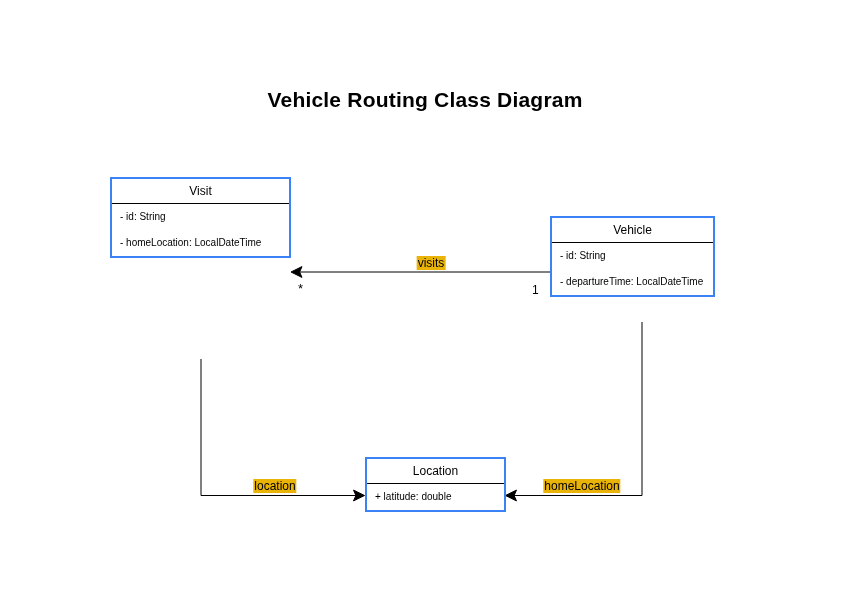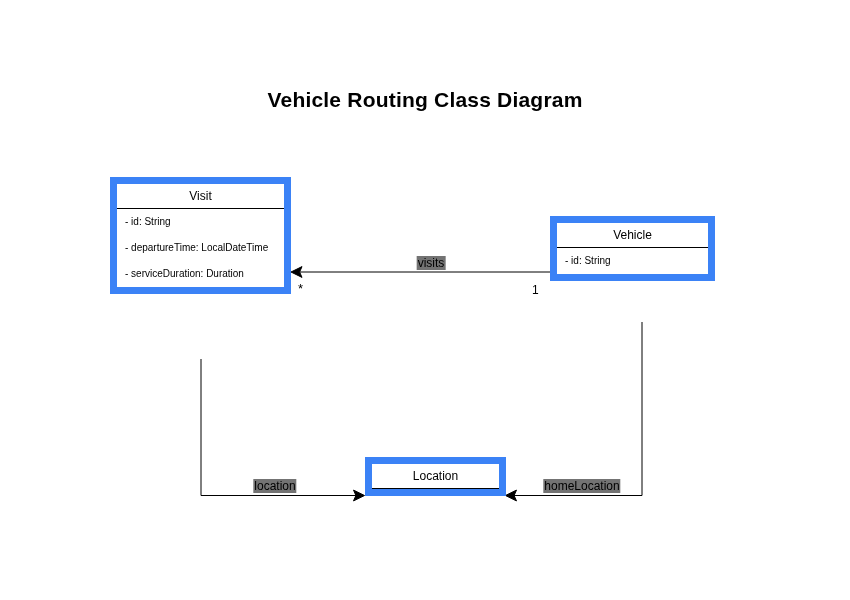--- a/index.html
+++ b/index.html
@@ -32,21 +32,21 @@
     left: 0;
     width: 850px;
     height: 600px;
   }
   .connectors path, .connectors line { stroke: #000000; stroke-width: 1; fill: none; }
   .connectors polygon { fill: #000000; stroke: #000000; }
 
   .class-box {
     position: absolute;
     background: #ffffff;
-    border: 7px solid #3b82f6;
+    border: 2px solid #3b82f6;
   }
   .class-title {
     height: 25px;
     line-height: 25px;
     text-align: center;
     font-size: 12px;
     border-bottom: 1px solid #000000;
     white-space: nowrap;
     overflow: hidden;
   }
@@ -58,21 +58,21 @@
     font-size: 10px;
     white-space: nowrap;
     overflow: hidden;
   }
 
   .edge-label {
     position: absolute;
     transform: translateX(-50%);
     font-size: 12px;
     line-height: 14px;
-    background: #737373;
+    background: #eab308;
     padding: 0 1px;
     white-space: nowrap;
   }
   .mult-label {
     position: absolute;
     font-size: 12px;
     line-height: 14px;
     white-space: nowrap;
   }
 
@@ -103,35 +103,36 @@
     <polygon points="364.5,495.5 353.5,490.1 355.9,495.5 353.5,500.9"></polygon>
 
     <path d="M 642 322 L 642 495.5 L 514 495.5"></path>
     <polygon points="505.5,495.5 516.5,490.1 514.1,495.5 516.5,500.9"></polygon>
   </svg>
 
   <div class="class-box" id="visit-box">
     <div class="class-title">Visit</div>
     <div class="class-attrs">
       <div class="attr">- id: String</div>
-      <div class="attr">- departureTime: LocalDateTime</div>
-      <div class="attr">- serviceDuration: Duration</div>
+      <div class="attr">- homeLocation: LocalDateTime</div>
     </div>
   </div>
 
   <div class="class-box" id="vehicle-box">
     <div class="class-title">Vehicle</div>
     <div class="class-attrs">
       <div class="attr">- id: String</div>
+      <div class="attr">- departureTime: LocalDateTime</div>
     </div>
   </div>
 
   <div class="class-box" id="location-box">
     <div class="class-title">Location</div>
     <div class="class-attrs">
+      <div class="attr">+ latitude: double</div>
     </div>
   </div>
 
   <div class="edge-label" id="visits-label">visits</div>
 
   <div class="edge-label" id="location-label">location</div>
 
   <div class="edge-label" id="homelocation-label">homeLocation</div>
 
   <div class="mult-label" id="mult-visit-star">*</div>

